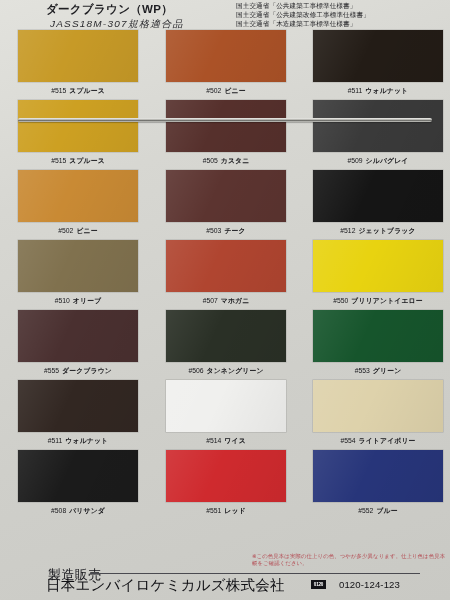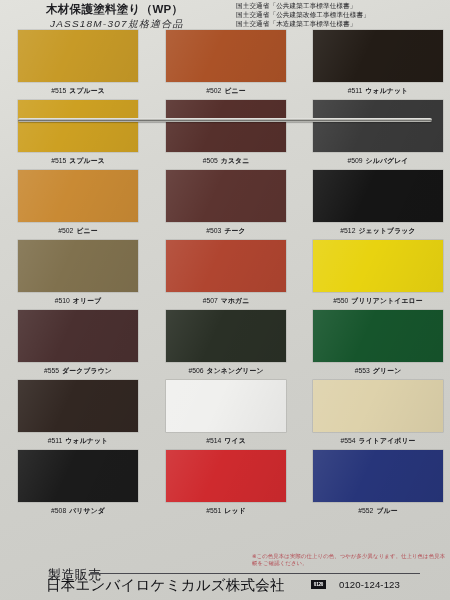--- a/index.html
+++ b/index.html
@@ -87,21 +87,21 @@
     font-size:4.6px;font-weight:bold;letter-spacing:-.2px;line-height:9px;text-align:center;
   }
   .tel-num{font-size:9.6px;color:#121216;letter-spacing:.1px;white-space:nowrap;}
 </style>
 </head>
 <body>
 
 <div id="sheet">
 
   <div class="header">
-    <div class="hdr-title">木材保護塗料塗り（WP）</div>
+    <div class="hdr-title">ダークブラウン（WP）</div>
     <div class="hdr-sub">JASS18M-307規格適合品</div>
     <div class="spec-list">
       <div class="spec-line">国土交通省「公共建築工事標準仕様書」</div>
       <div class="spec-line">国土交通省「公共建築改修工事標準仕様書」</div>
       <div class="spec-line">国土交通省「木造建築工事標準仕様書」</div>
     </div>
   </div>
 
   <div class="grid">
       <div class="row">

